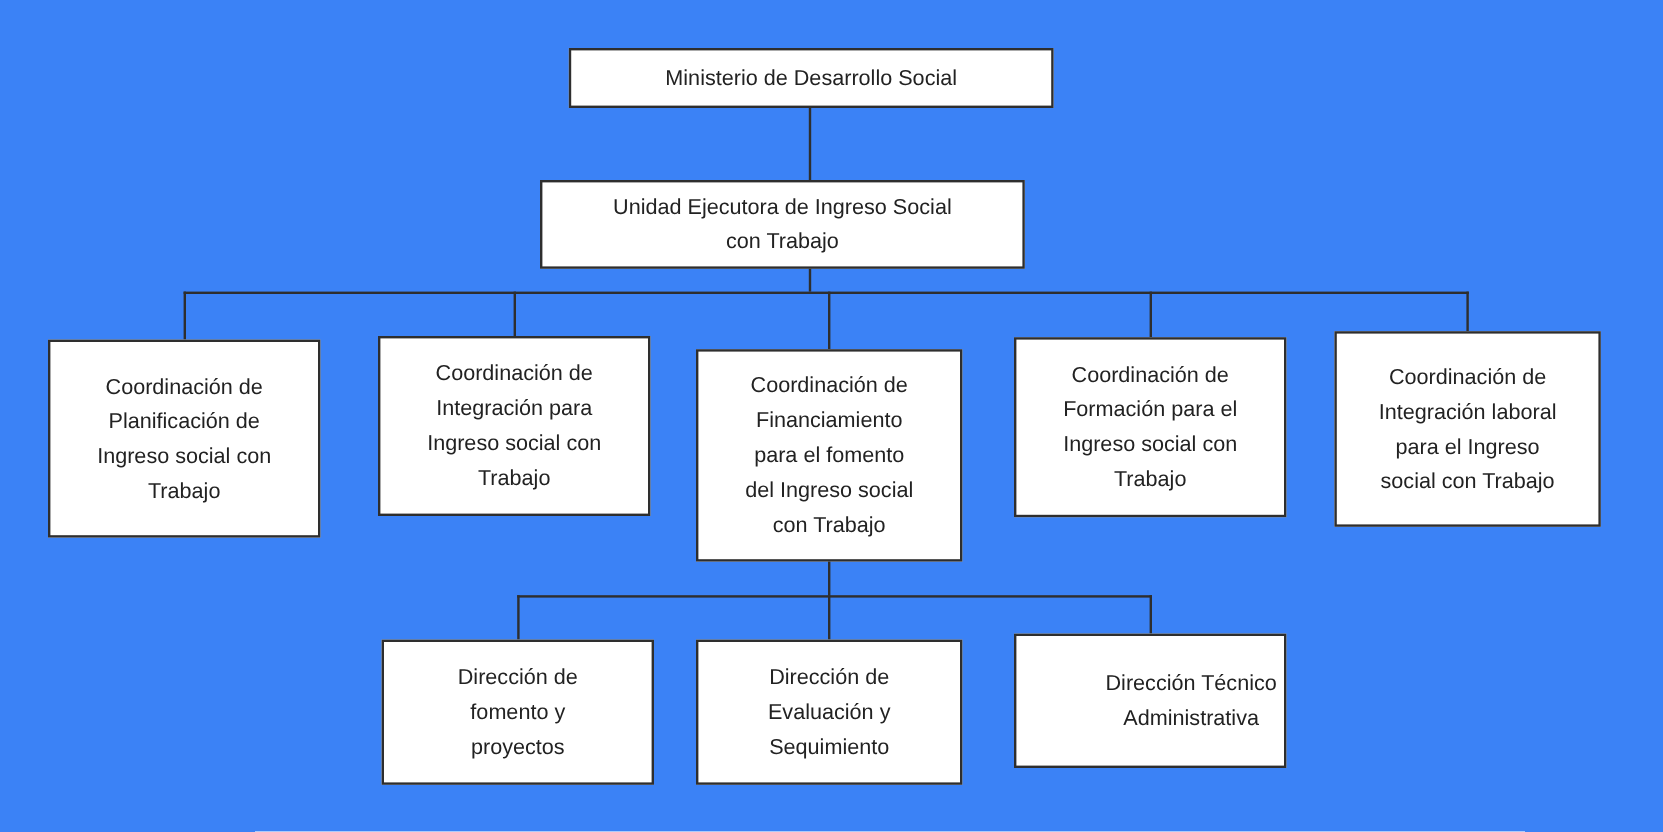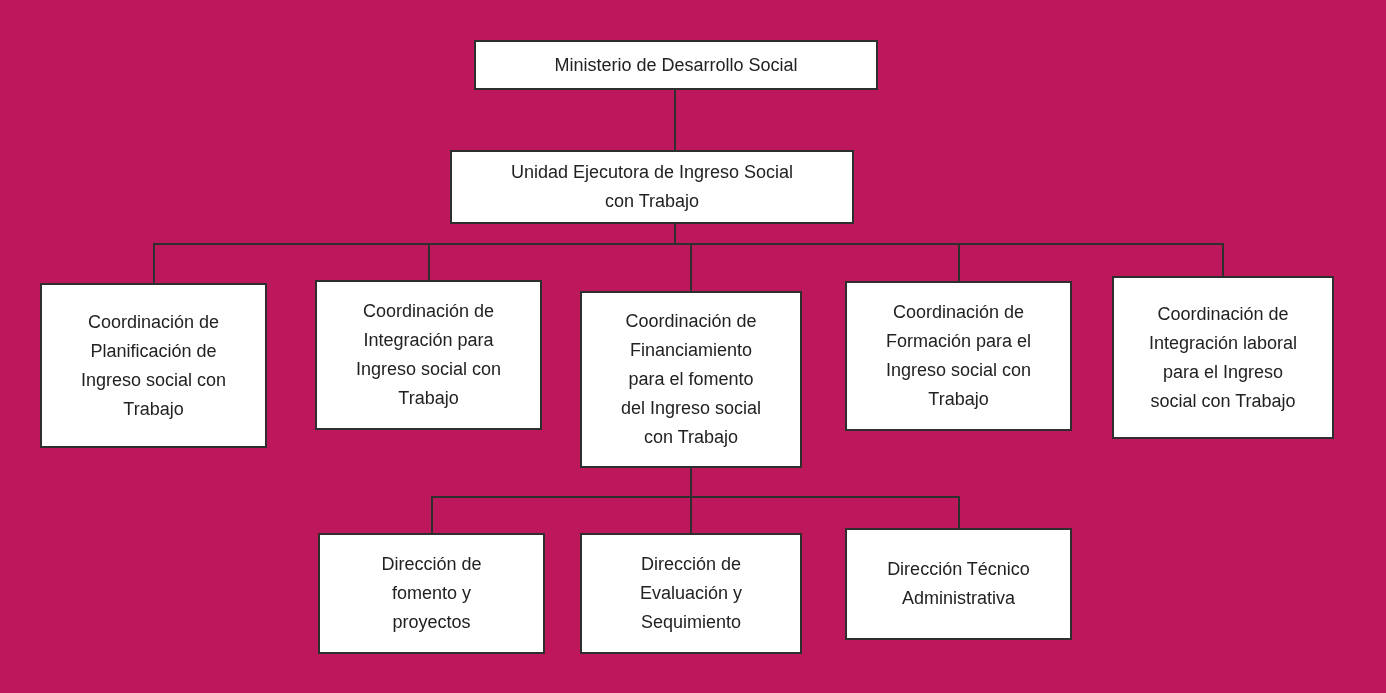--- a/index.html
+++ b/index.html
@@ -2,21 +2,21 @@
 <html><head>
 <meta charset="utf-8">
 <style>
   * { margin: 0; padding: 0; box-sizing: border-box; }
   html, body { background: #ffffff; }
   body { font-family: "Liberation Sans", sans-serif; }
   .canvas {
     position: relative;
     width: 1386px;
     height: 693px;
-    background: #be185d;
+    background: #3b82f6;
     overflow: hidden;
   }
   .box {
     position: absolute;
     border: 2px solid #2e2e2e;
     background: #ffffff;
     display: flex;
     align-items: center;
     justify-content: center;
     text-align: center;
@@ -104,18 +104,18 @@
 fomento y
 proyectos</span>
   </div>
 
   <div class="box" style="left:580px; top:533px; width:222px; height:121px;">
     <span class="box-label">Dirección de
 Evaluación y
 Sequimiento</span>
   </div>
 
-  <div class="box" style="left:845px; top:528px; width:227px; height:112px;">
+  <div class="box" style="left:845px; top:528px; width:227px; height:112px;justify-content:flex-end;">
     <span class="box-label">Dirección Técnico
 Administrativa</span>
   </div>
 
 </div>
 
 </body></html>

